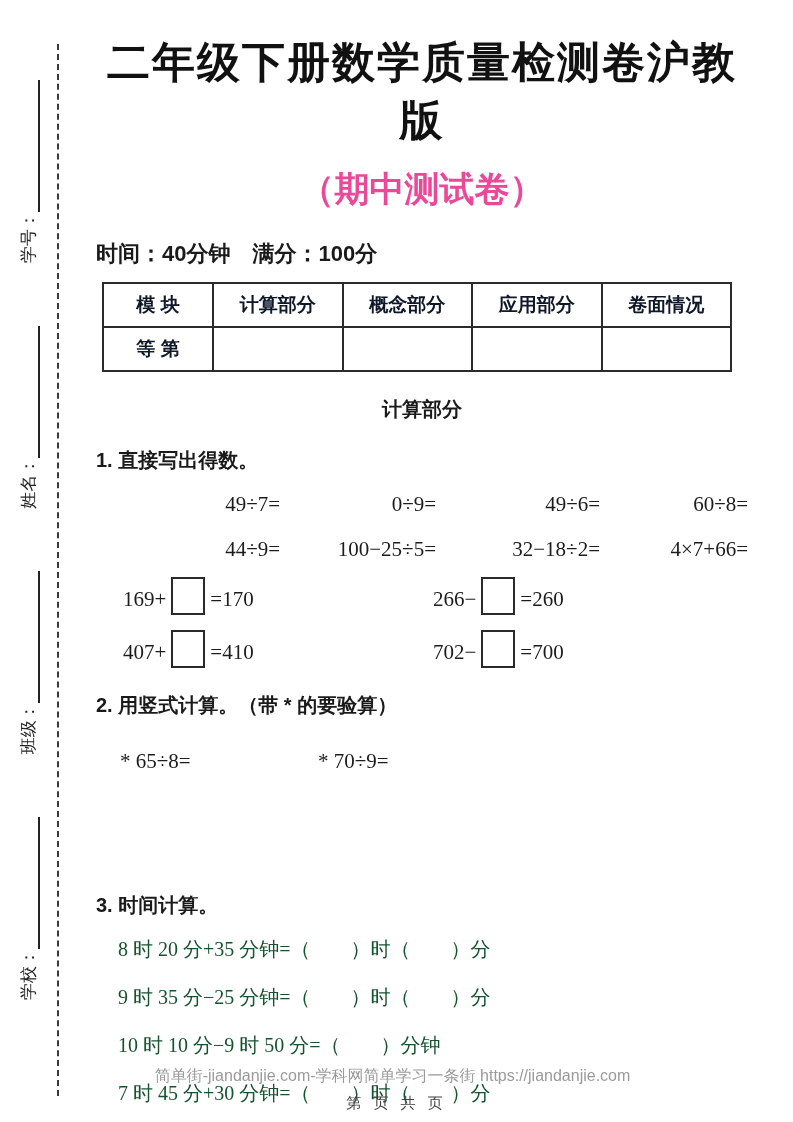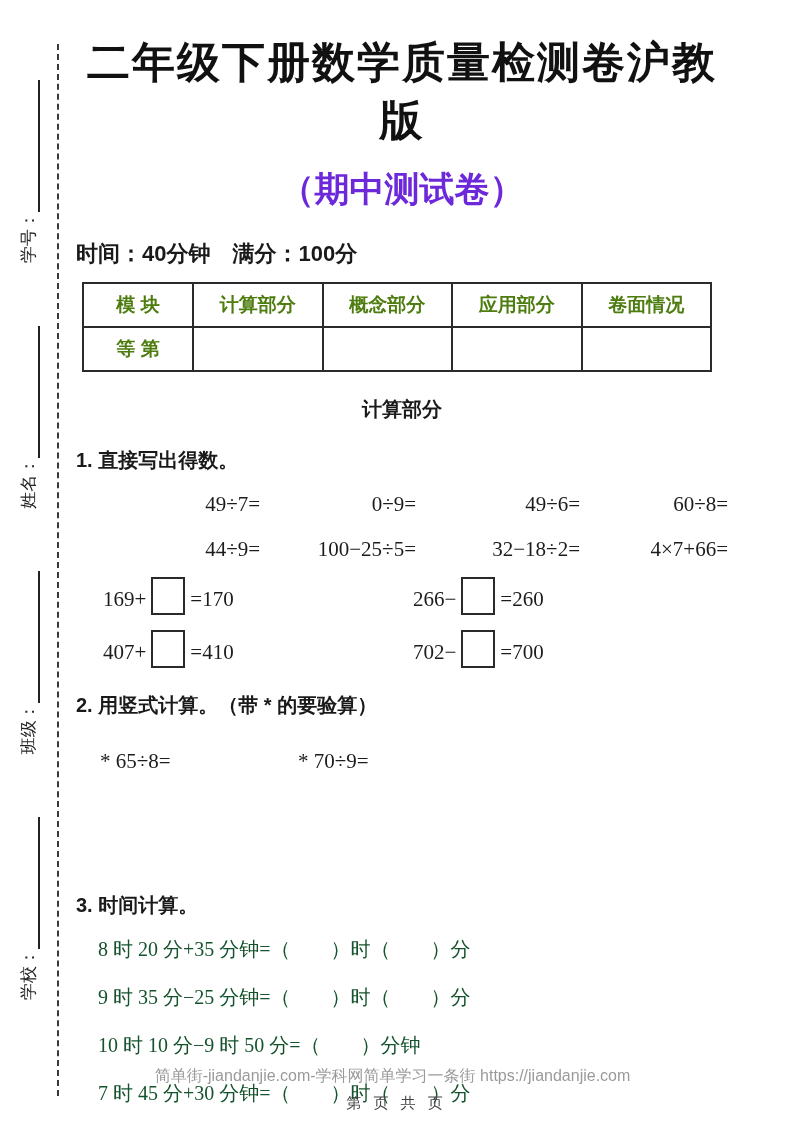--- a/index.html
+++ b/index.html
@@ -15,29 +15,29 @@
   }
   .sidebar-rot {
     position:absolute; top:520px; left:-432px; width:920px; height:40px;
     transform:rotate(-90deg); transform-origin:center center;
     display:flex; align-items:center; justify-content:space-between;
     font-size:17px; color:#222; white-space:nowrap;
   }
   .sfield { display:inline-flex; align-items:flex-end; }
   .sline { display:inline-block; width:132px; height:1.1em; border-bottom:2px solid #222; }
   
-  .content { position:absolute; left:76px; top:0; width:652px; }
+  .content { position:absolute; left:96px; top:0; width:652px; }
   .title { margin-top:34px; text-align:center; font-size:43px; font-weight:900; letter-spacing:2px; color:#111; }
-  .subtitle { margin-top:16px; text-align:center; font-size:35px; font-weight:bold; color:#6d28d9; }
+  .subtitle { margin-top:16px; text-align:center; font-size:35px; font-weight:bold; color:#ec4899; }
   .time-score { margin-top:26px; font-size:22px; font-weight:bold; padding-right:14px; }
   
   .score-table { margin-top:13px; margin-left:6px; border-collapse:collapse; width:630px; table-layout:fixed; }
   .score-table td {
     border:2px solid #2b2b2b; height:40px; text-align:center;
-    font-size:19px; font-weight:bold; color:#4d7c0f;
+    font-size:19px; font-weight:bold; color:#0f172a;
   }
   .col-mod { width:106px; }
   .section-title { margin-top:24px; text-align:center; font-size:20px; font-weight:bold; }
   .q-label { margin-top:24px; font-size:20px; font-weight:bold; }
   .math { font-family:"Liberation Serif","DejaVu Serif",serif; font-size:21px; color:#1c1c1c; }
   .prow { display:grid; grid-template-columns:157px 156px 164px 1fr; padding-left:27px; margin-top:20px;text-align:right; }
   .prow.first { margin-top:18px; }
   .boxrow { display:grid; grid-template-columns:310px 1fr; padding-left:27px; margin-top:15px; }
   .blank-box {
     display:inline-block; width:30px; height:34px; border:2px solid #2a2a2a;

